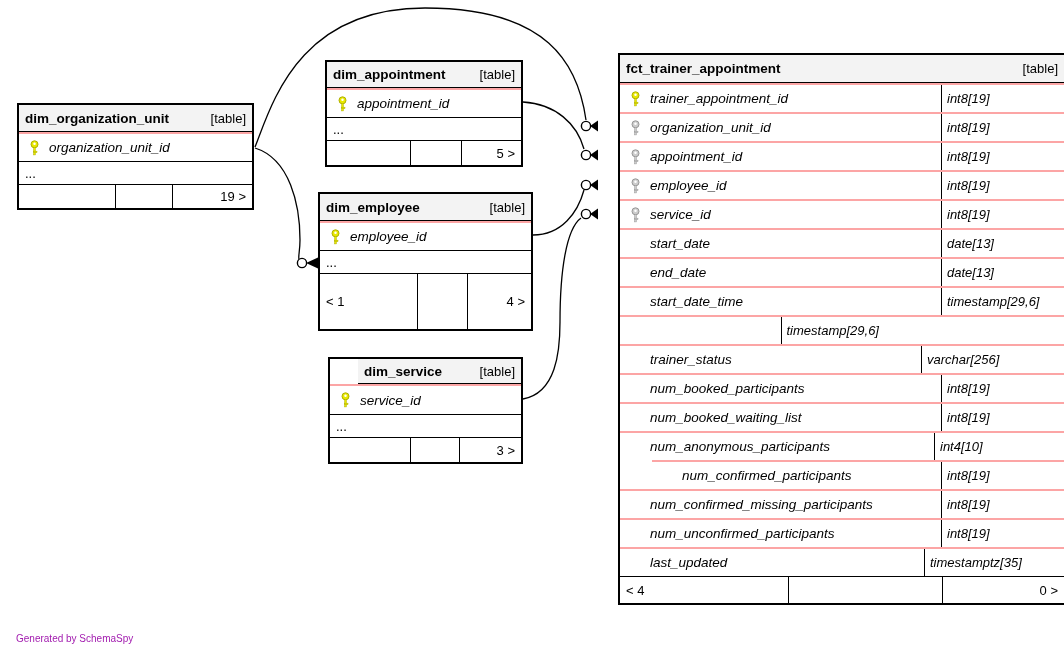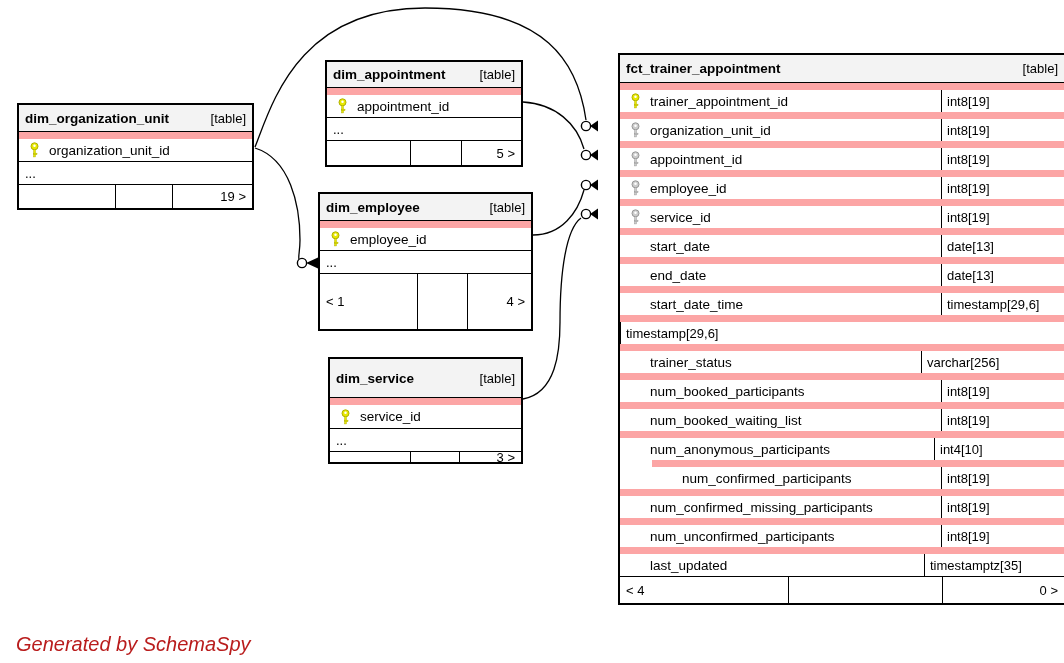--- a/index.html
+++ b/index.html
@@ -12,43 +12,43 @@
     position:absolute;box-sizing:border-box;border:2px solid #000;background:#fff;
     display:flex;flex-direction:column;
   }
   .er-header{
     box-sizing:border-box;display:flex;align-items:center;background:#f3f3f3;
     border-bottom:1px solid #000;padding:0 6px;flex:0 0 auto;
   }
   .er-title{font-weight:bold;font-size:13.5px;white-space:nowrap;}
   .er-badge{margin-left:auto;font-size:13px;white-space:nowrap;padding-left:8px;}
   .er-row{
-    box-sizing:border-box;position:relative;display:flex;align-items:flex-start;
-    border-top:7px solid #fca5a5;flex:0 0 auto;
+    box-sizing:border-box;position:relative;display:flex;align-items:center;
+    border-top:2px solid #fca5a5;flex:0 0 auto;font-style:italic;
   }
   .er-row:first-of-type{border-top:none;}
   .er-namecell{
     position:relative;box-sizing:border-box;flex:1 1 auto;display:flex;align-items:center;
     padding-left:30px;height:100%;overflow:hidden;
   }
   .er-key{position:absolute;left:10px;top:50%;transform:translateY(-50%);width:11px;height:16px;}
   .er-colname{font-size:13.5px;white-space:nowrap;}
   .er-typecell{
     box-sizing:border-box;flex:0 0 auto;border-left:1px solid #000;height:100%;
     display:flex;align-items:center;padding-left:5px;font-size:13px;white-space:nowrap;
   }
   .er-ellipsis{box-sizing:border-box;border-top:1px solid #000;display:flex;align-items:center;
     padding-left:6px;font-size:13px;flex:0 0 auto;}
   .er-footer{box-sizing:border-box;border-top:1px solid #000;display:flex;flex:1 1 auto;min-height:0;}
   .er-fcell{box-sizing:border-box;display:flex;align-items:center;font-size:13px;padding:0 6px;}
   .er-fcell.sep{border-right:1px solid #000;}
   .er-fcell.right{justify-content:flex-end;}
   .er-fcell.grow{flex:1 1 auto;}
   #note{
-    position:absolute;left:16px;top:633px;font-size:20px;color:#b91c1c;font-style:italic;
+    position:absolute;left:16px;top:633px;font-size:10px;color:#a21caf;
   }
 </style>
 </head>
 <body>
 
 <div id="canvas">
 
   <svg id="wires" viewBox="0 0 1064 663" xmlns="http://www.w3.org/2000/svg">
     <g fill="none" stroke="#000" stroke-width="1.3">
       <path d="M 255,147 C 272,104 298,8 425,8 C 548,8 578,64 586,120"></path>
@@ -137,21 +137,21 @@
           </div>
         </div>
         <div class="er-ellipsis" style="height: 23px;">...</div>
         <div class="er-footer">
           <div class="er-fcell sep" style="width: 98px;">&lt; 1</div>
           <div class="er-fcell sep" style="width: 50px;"></div>
           <div class="er-fcell grow right">4 &gt;</div>
         </div>
       </div>
       <div class="er-table" style="left: 328px; top: 357px; width: 195px; height: 107px;">
-        <div class="er-header" style="height: 39px;">
+        <div class="er-header" style="height: 25px; margin-left: 28px;">
           <span class="er-title">dim_service</span>
           <span class="er-badge">[table]</span>
         </div>
         <div class="er-row" style="height: 30px;">
           <div class="er-namecell">
             <span class="er-key"><svg viewBox="0 0 11 16" width="11" height="16">
                 <circle cx="5.5" cy="4.3" r="3.5" fill="#e8e800" stroke="#b0b000" stroke-width="1"></circle>
                 <circle cx="5.5" cy="3.7" r="1.25" fill="#ffffff"></circle>
                 <rect x="4.6" y="7.5" width="1.8" height="7.4" fill="#e8e800" stroke="#b0b000" stroke-width="0.5"></rect>
                 <rect x="4.6" y="11.2" width="3.4" height="1.5" fill="#e8e800" stroke="#b0b000" stroke-width="0.5"></rect>

